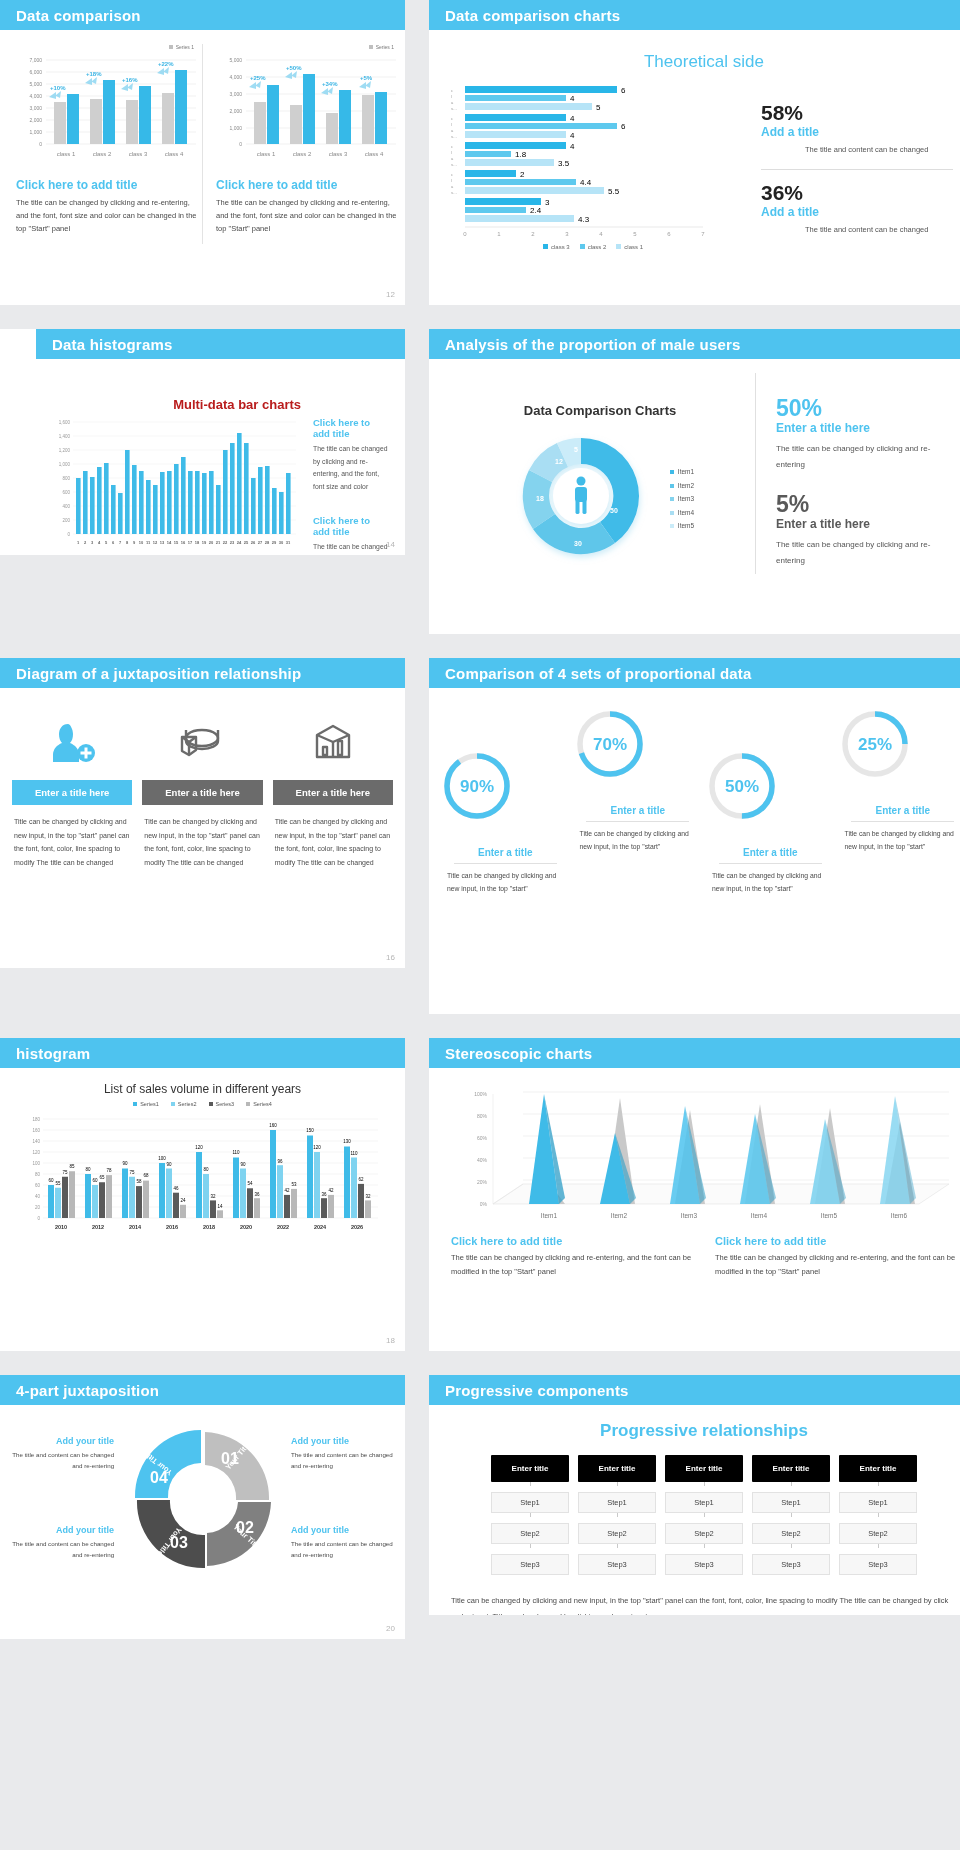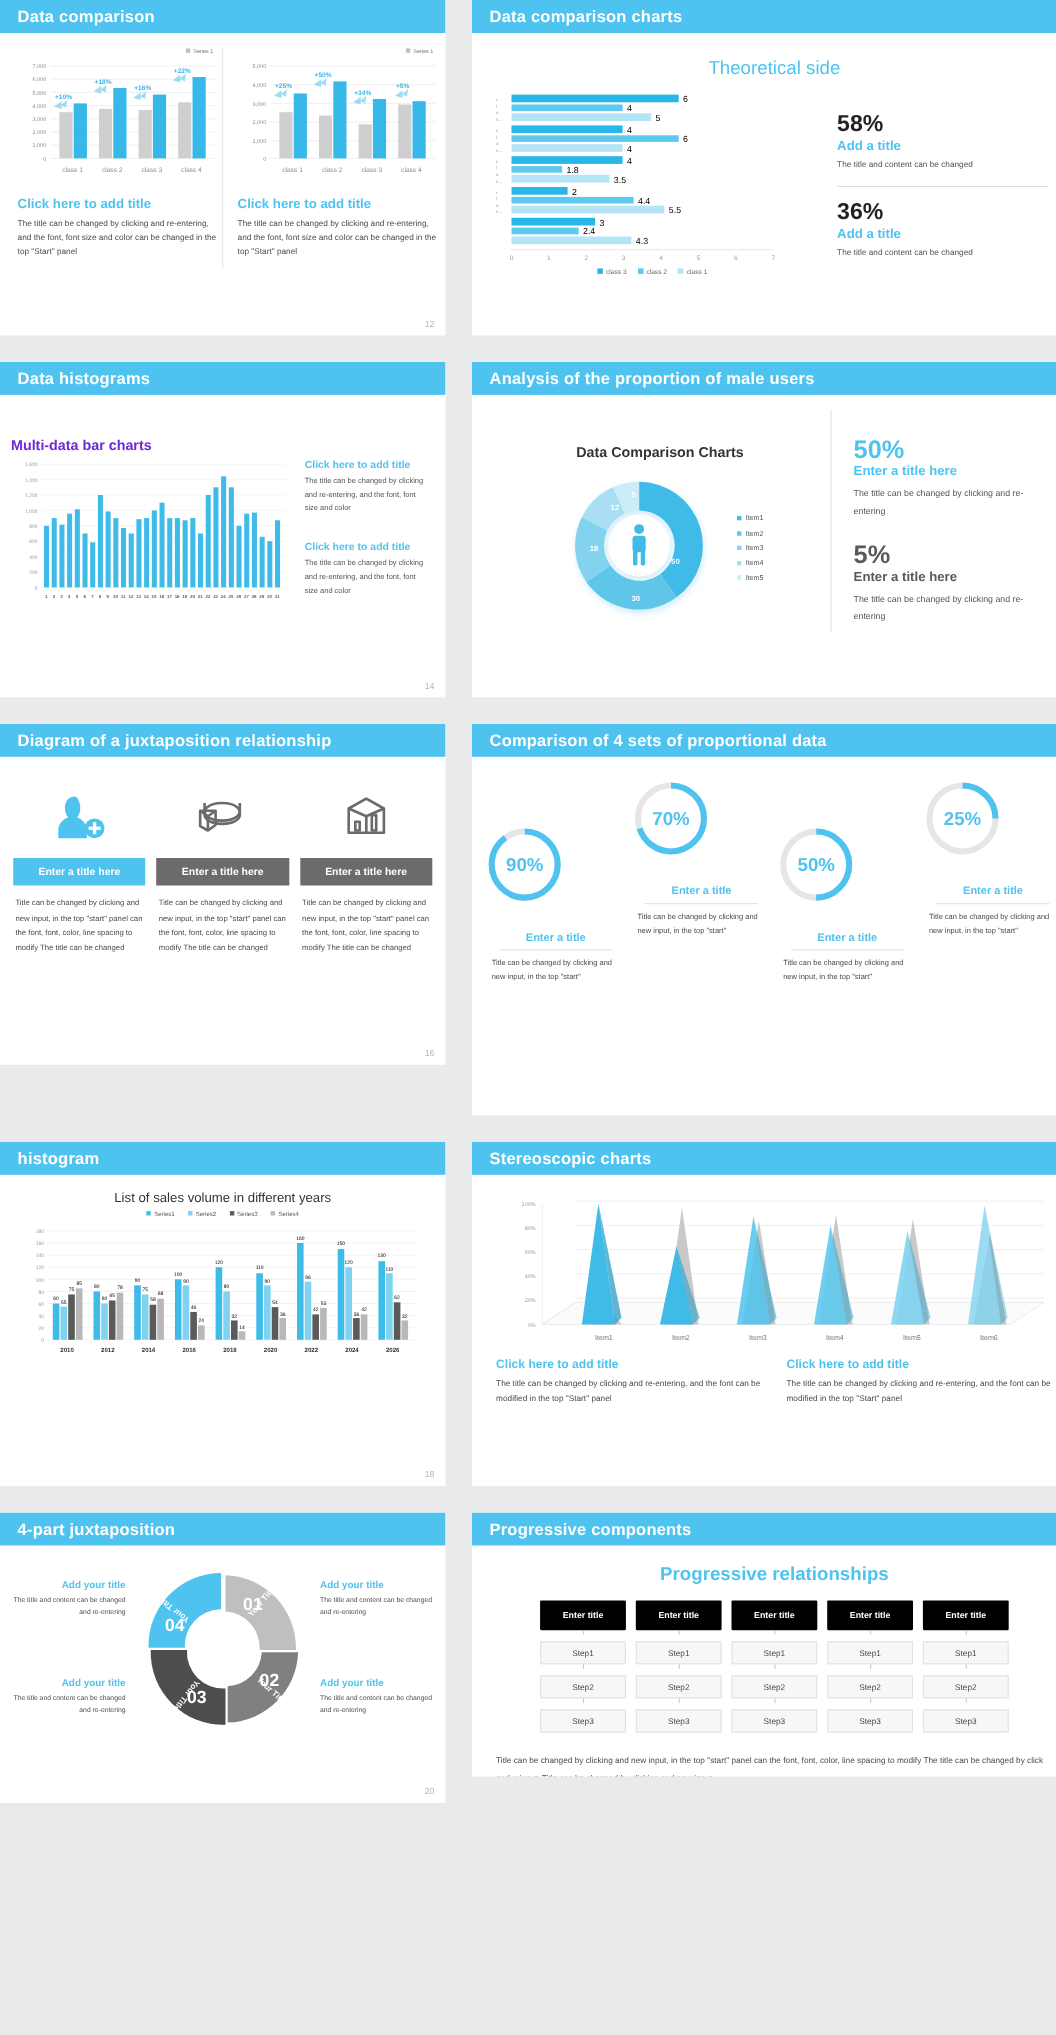--- a/index.html
+++ b/index.html
@@ -25,21 +25,21 @@
   .s12-body { display:flex; padding:14px 16px 0 16px; gap:14px; }
   .s12-col { width:50%; }
   .s12-div { position:absolute; left:202px; top:44px; width:1px; height:200px; background:#e3e3e3; }
 
   
   .s13-wrap { display:flex; padding:10px 14px 0 14px; }
   .s13-left { width:300px; }
   .s13-right { width:210px; padding-left:18px; padding-top:20px; }
   .s13-big { font-size:21px; font-weight:bold; color:#222; line-height:1; }
   .s13-sub { font-size:12px; font-weight:bold; color:#4ec3ef; margin-top:2px; }
-  .s13-p { font-size:7.5px; color:#555; line-height:1.9; margin-top:4px; }
+  .s13-p { font-size:7.5px; color:#555; line-height:1.9; margin-top:4px;margin-left:44px; }
   .s13-rule { height:1px; background:#ddd; margin:12px 0 12px 0; }
   .legend { display:flex; gap:10px; justify-content:center; font-size:6px; color:#666; margin-top:2px; }
   .legend i { display:inline-block; width:5px; height:5px; margin-right:3px; }
 
   
   .s14-wrap { display:flex; padding:16px 16px 0 10px; }
   .s14-chart { width:255px; }
   .s14-side { width:120px; padding-left:12px; padding-top:18px; }
   .s14-side h4 { font-size:9.5px; color:#4ec3ef; font-weight:bold; margin-bottom:4px; }
   .s14-side p { font-size:6.8px; color:#555; line-height:1.85; }
@@ -316,27 +316,27 @@
         <div>
           <div class="s13-big">36%</div>
           <div class="s13-sub">Add a title</div>
           <div class="s13-p">The title and content can be changed</div>
         </div>
       </div>
     </div>
     <div class="pg">13</div>
   </div>
 
-  <div class="slide slide-l" style="height:305px;">
+  <div class="slide slide-l" style="height:226px;padding-left:36px;">
     <div class="hdr">
         <span>Data histograms</span>
       </div>
     <div class="s14-wrap">
       <div class="s14-chart">
-        <div style="text-align:left;color:#6d28d9;font-size:13px;font-weight:bold;padding:22px 0 4px;">Multi-data bar charts</div>
+        <div style="text-align:right;color:#b91c1c;font-size:13px;font-weight:bold;padding:22px 0 4px;">Multi-data bar charts</div>
         <svg width="255" height="140" viewBox="0 0 255 140">
           <g font-size="4.5" fill="#9a9a9a" text-anchor="end">
             <text x="24" y="8">1,600</text>
               <text x="24" y="22">1,400</text>
               <text x="24" y="36">1,200</text>
             <text x="24" y="50">1,000</text>
               <text x="24" y="64">800</text>
               <text x="24" y="78">600</text>
             <text x="24" y="92">400</text>
               <text x="24" y="106">200</text>

